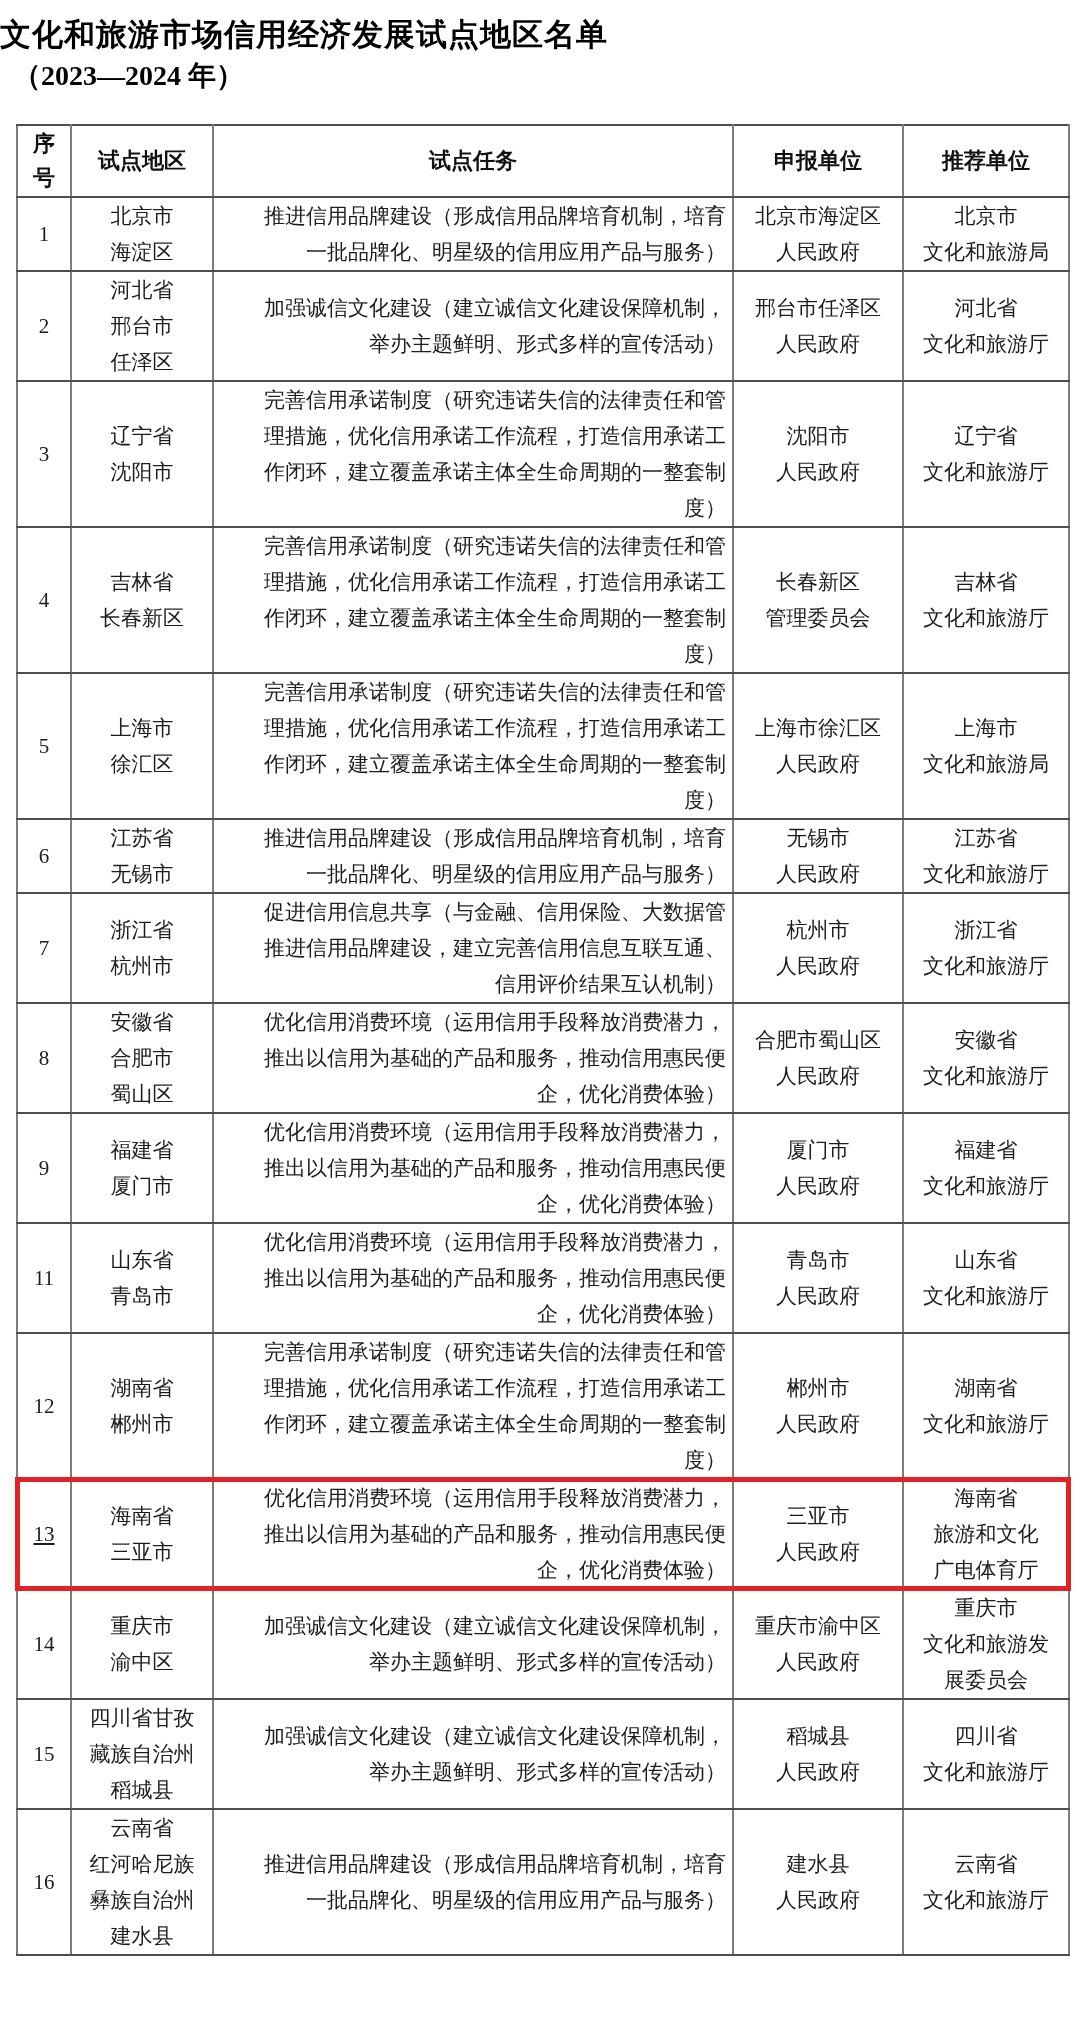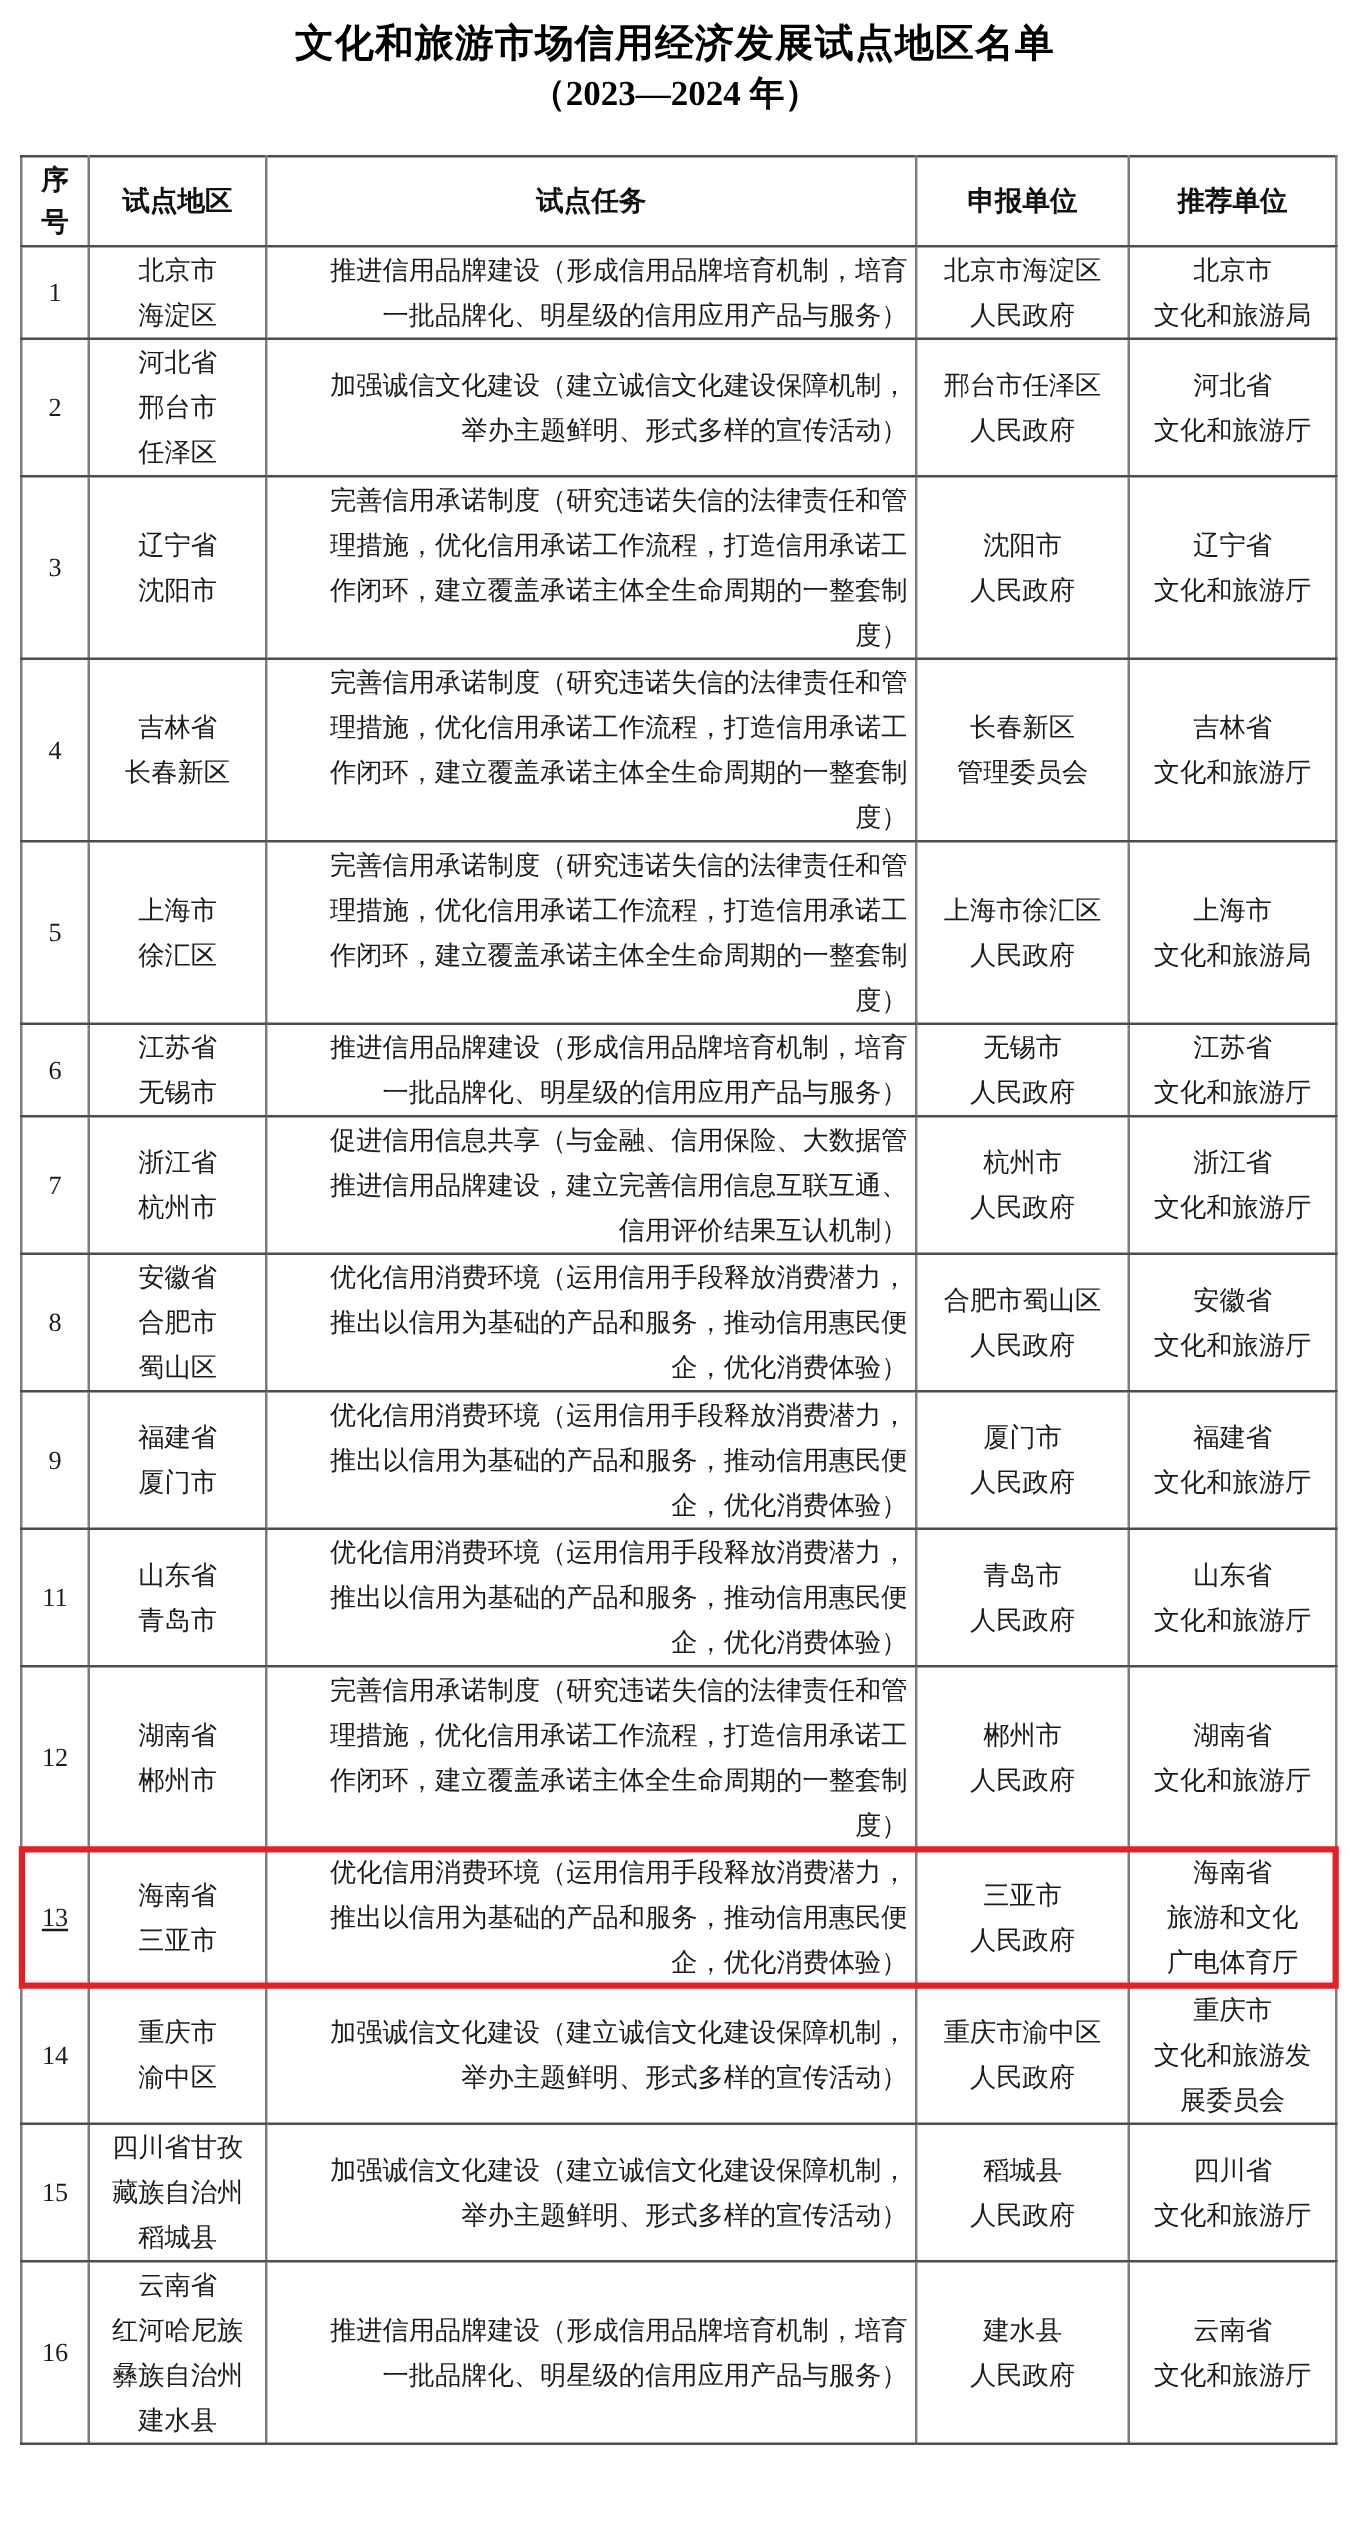--- a/index.html
+++ b/index.html
@@ -8,35 +8,35 @@
     background: #ffffff;
     width: 1080px;
     font-family: "Liberation Serif", "DejaVu Serif", serif;
     color: #1c1c1c;
   }
   .page {
     width: 1080px;
     box-sizing: border-box;
   }
   .title-block {
-    text-align: center;
     padding-top: 14px;
   }
   .doc-title {
     font-size: 31px;
     font-weight: bold;
     line-height: 42px;
     letter-spacing: 1px;
     color: #000000;
   }
   .doc-subtitle {
     font-size: 28px;
     font-weight: bold;
     line-height: 40px;
     color: #000000;
+    padding-left: 13px;
   }
   table.main-table {
     border-collapse: collapse;
     table-layout: fixed;
     width: 1052px;
     margin: 28px 12px 10px 16px;
   }
   col.c-index { width: 54px; }
   col.c-region { width: 142px; }
   col.c-task { width: 520px; }

